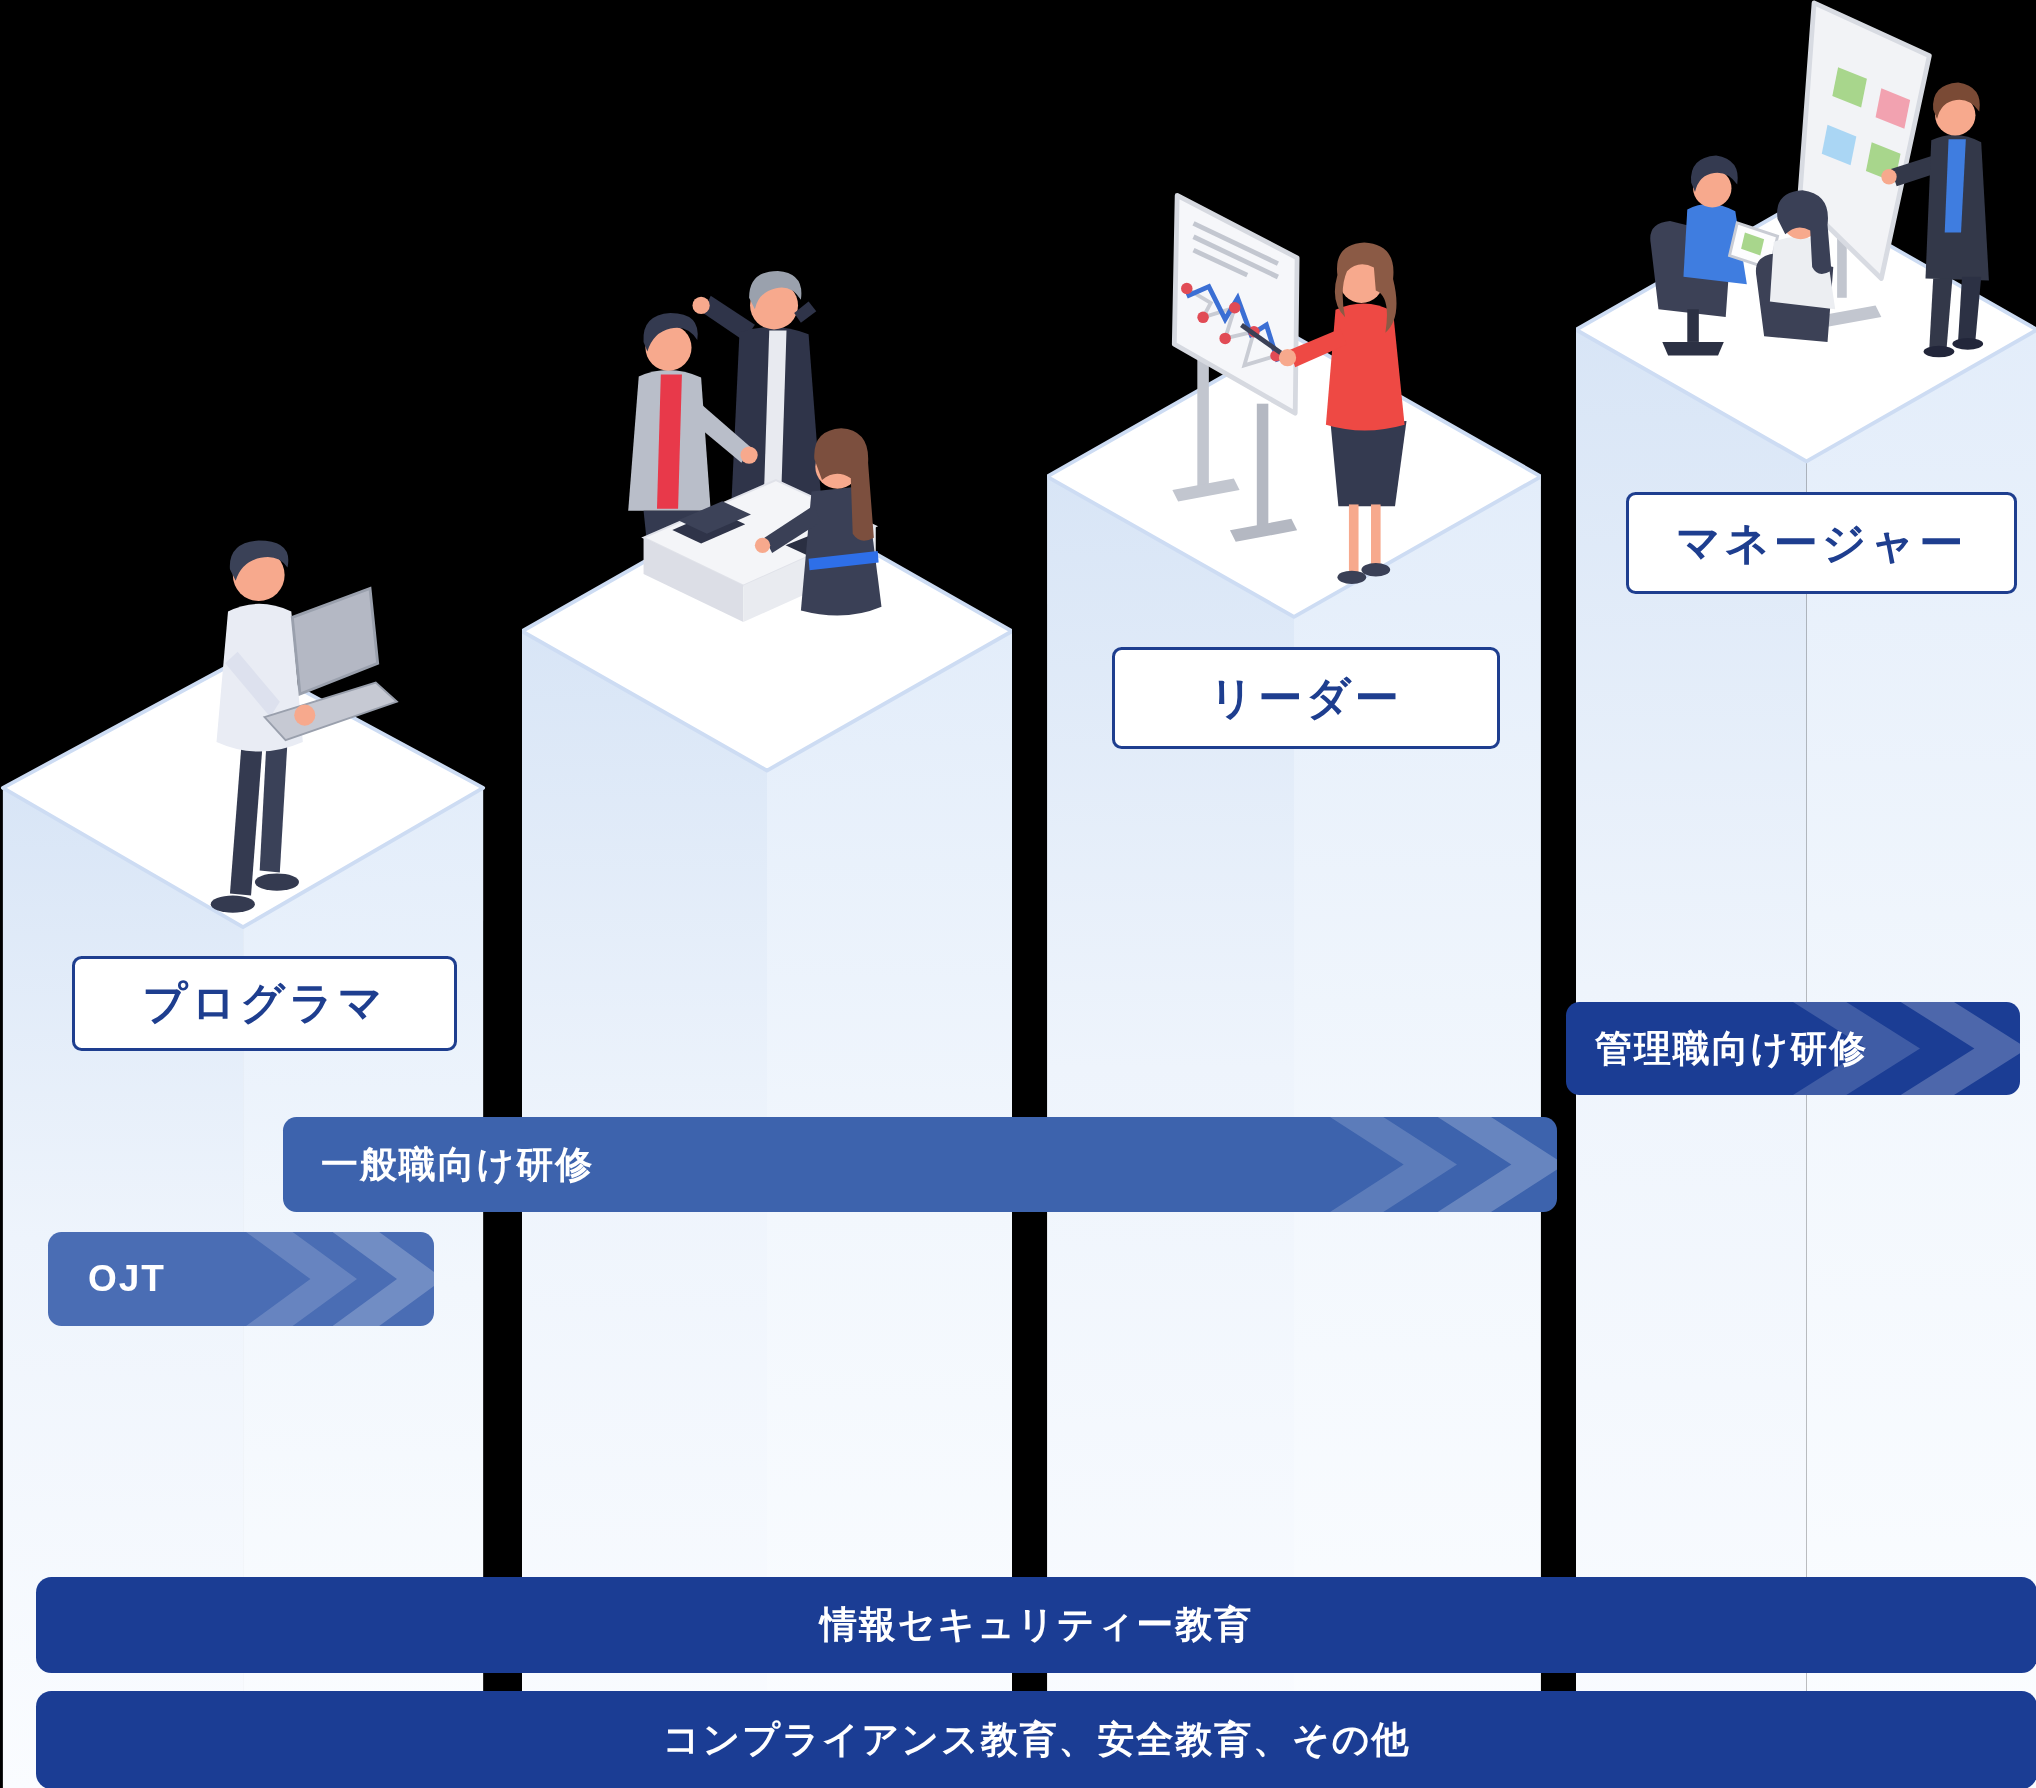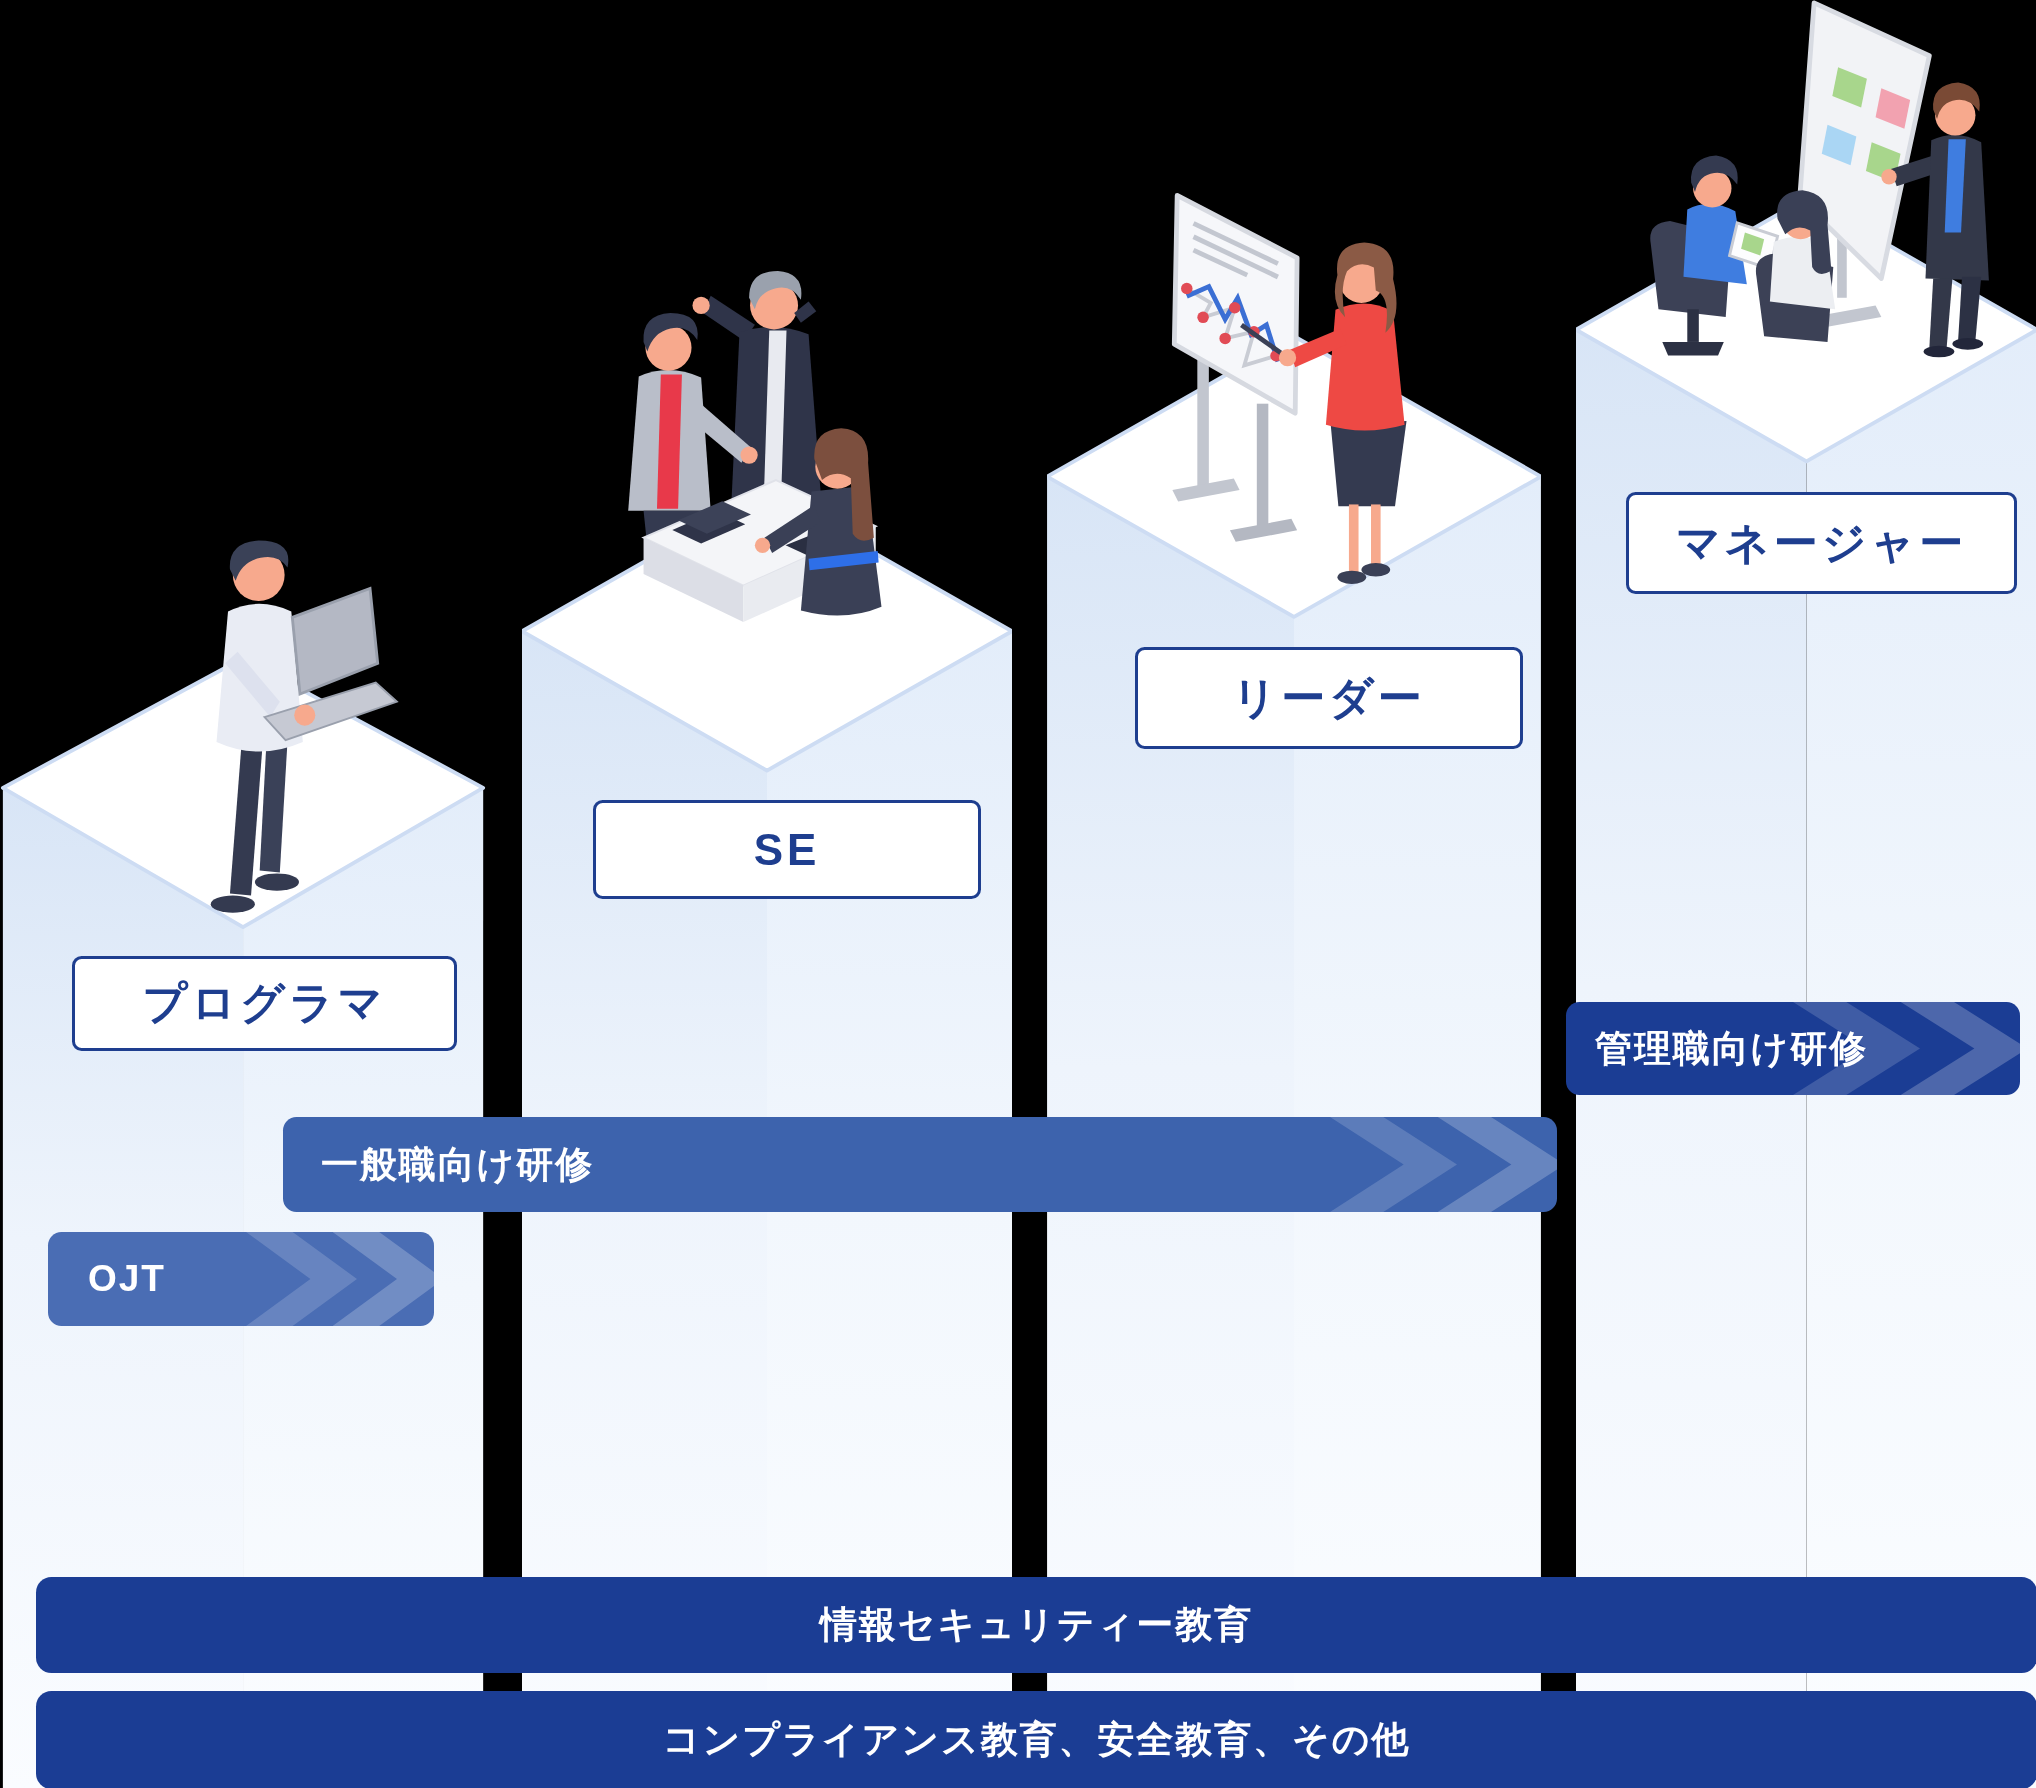--- a/index.html
+++ b/index.html
@@ -251,25 +251,22 @@
   </div>
 
   <div class="band navy center" style="left:36px;top:1691px;width:2001px;height:98px;">
     <span class="txt">コンプライアンス教育、安全教育、その他</span>
   </div>
 
   <div class="role-label" style="left:48px;top:956px;width:379px;height:89px;">
     <span>プログラマ</span>
   </div>
 
-  <div class="role-label" style="left:569px;top:800px;width:382px;height:93px;">
-    <span>SE</span>
-  </div>
-
-  <div class="role-label" style="left:1111px;top:647px;width:382px;height:96px;">
+
+  <div class="role-label" style="left:1088px;top:647px;width:382px;height:96px;">
     <span>リーダー</span>
   </div>
 
   <div class="role-label" style="left:1602px;top:492px;width:385px;height:96px;">
     <span>マネージャー</span>
   </div>
 
 </div>
 
 

